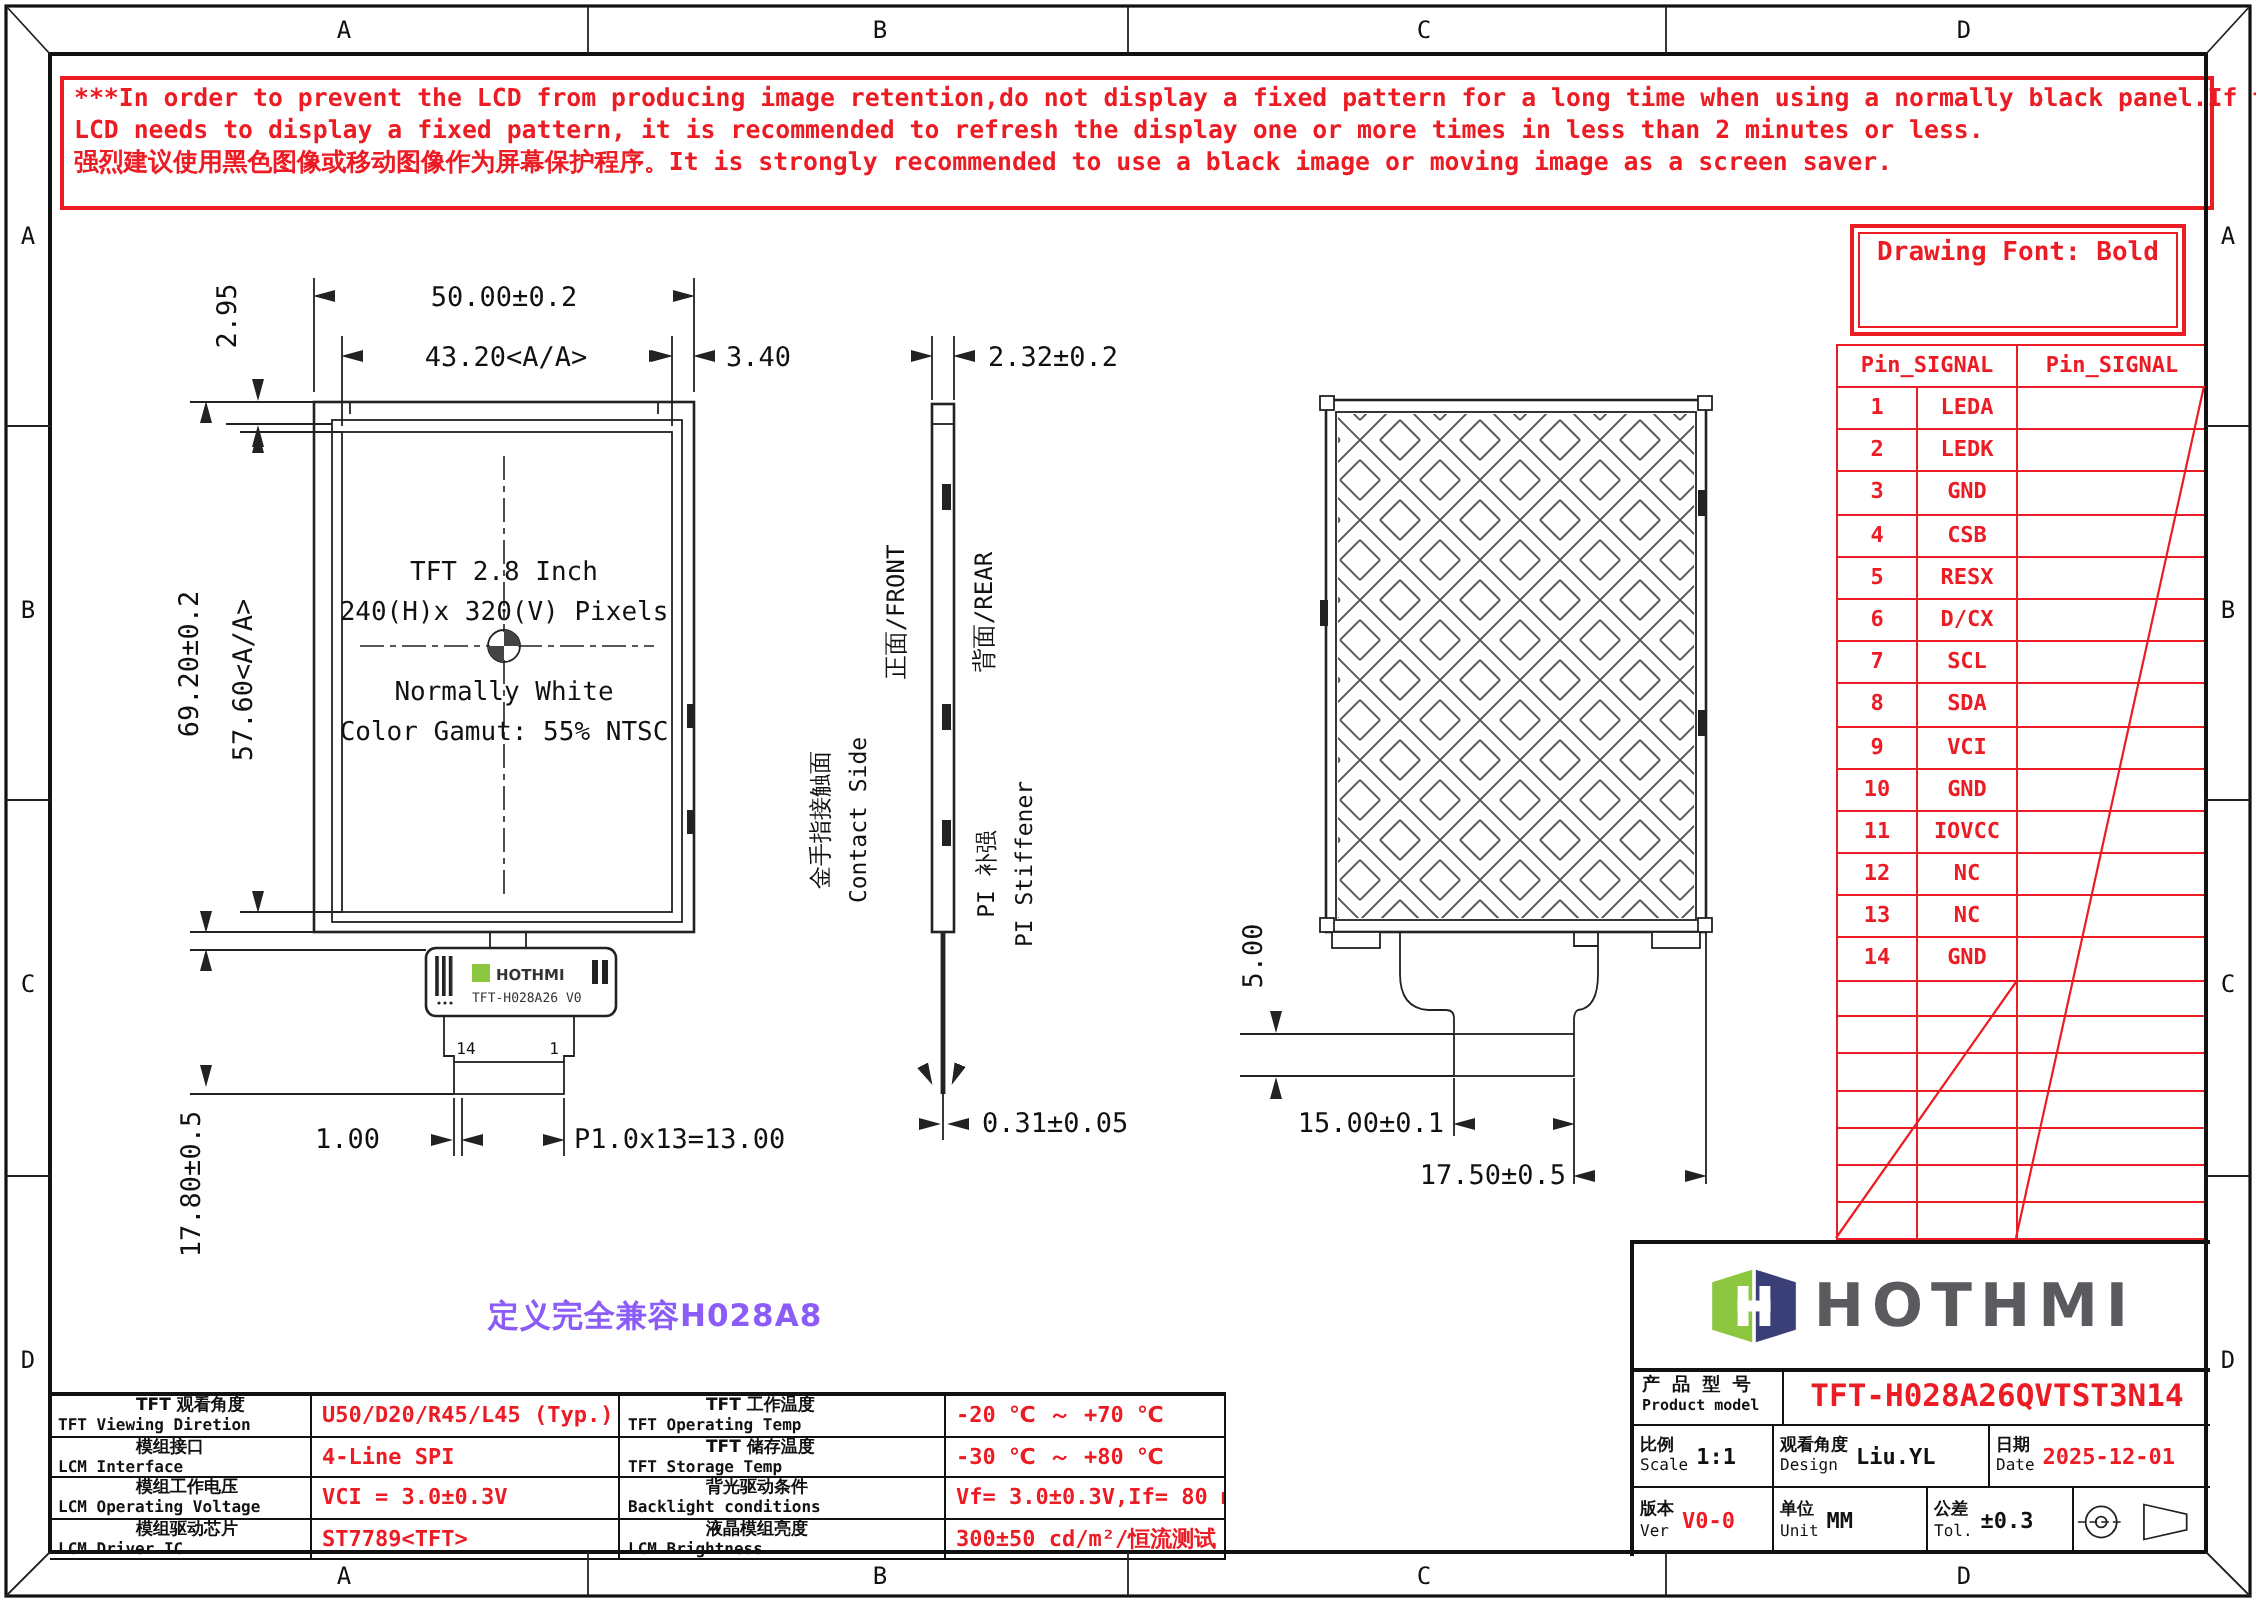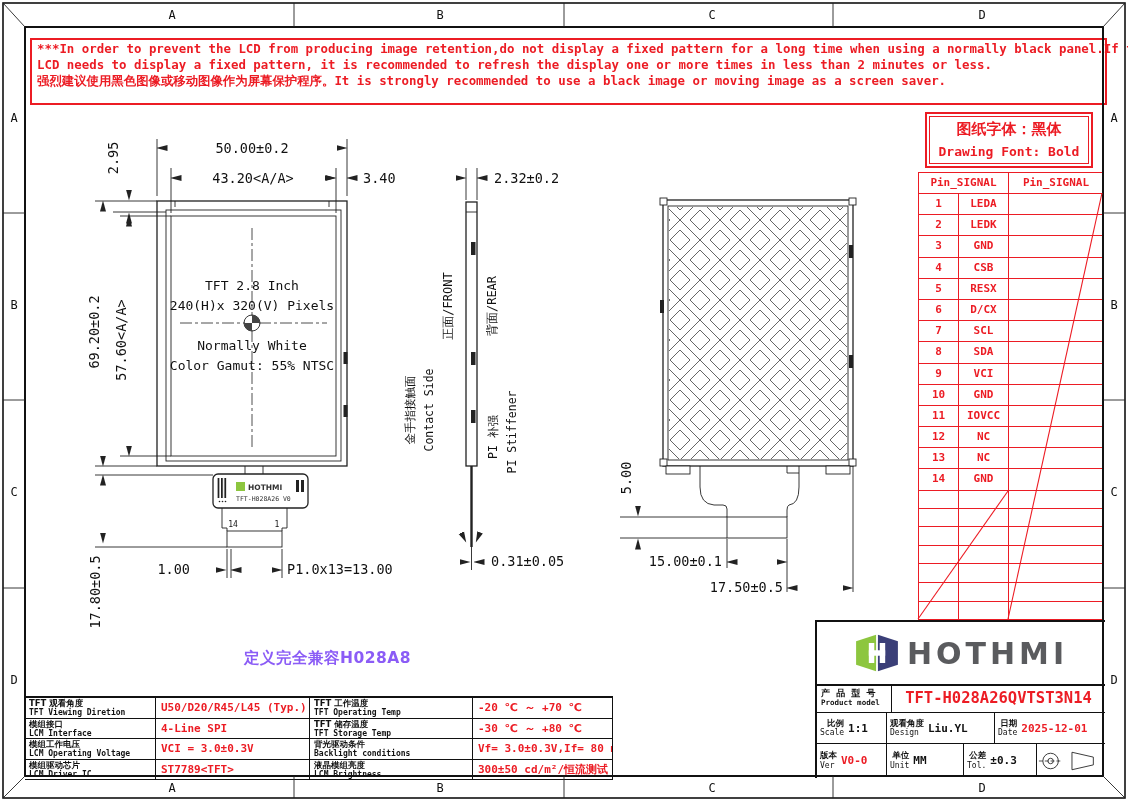--- a/index.html
+++ b/index.html
@@ -26,37 +26,37 @@
   .pc2{width:49px;border-right:1px solid #ec1c24;text-align:center;}
   .pc3{flex:1;}
   .pin-empty{position:absolute;left:918px;top:490px;width:184px;height:130px;border-left:1px solid #ec1c24;
              background:repeating-linear-gradient(to bottom,transparent 0 17.6px,#ec1c24 17.6px 18.6px);}
   .pe-d{position:absolute;top:0;width:1px;height:100%;background:#ec1c24;}
   
   .spectable{position:absolute;left:25px;top:696px;width:587px;border-top:2px solid #111;border-right:1.5px solid #111;background:#fff;}
   .spec-row{display:flex;height:19.5px;border-bottom:1px solid #111;}
   .sc{overflow:hidden;white-space:nowrap;border-right:1px solid #111;}
   .slabel{padding:1px 0 0 4px;}
-  .slabel .cn{font-size:8.5px;line-height:9px;font-family:"DejaVu Sans",sans-serif;font-weight:bold;}
+  .slabel .cn{font-size:8.5px;line-height:9px;font-family:"DejaVu Sans",sans-serif;font-weight:bold;margin-left:39px;}
   .slabel .en{font-size:8px;line-height:9px;font-weight:bold;}
   .sval{color:#ec1c24;font-size:11px;font-weight:bold;line-height:19.5px;padding-left:5px;}
   .w1{width:126px;} .w2{width:148px;} .w3{width:158px;} .w4{flex:1;border-right:none;}
   
   .titleblock{position:absolute;left:815px;top:620px;width:288px;height:156px;border-left:2px solid #111;border-top:2px solid #111;background:#fff;}
   .tb-logo{height:62px;border-bottom:2px solid #111;display:flex;align-items:center;justify-content:center;gap:7px;}
   .tb-word{font-family:"DejaVu Sans",sans-serif;font-size:30px;font-weight:bold;color:#5a5b5e;letter-spacing:4px;}
   .tb-product{display:flex;height:26px;border-bottom:1px solid #111;}
   .tb-plabel{width:70px;border-right:1px solid #111;padding:2px 0 0 4px;}
   .tb-plabel .cn{font-size:9px;line-height:10px;letter-spacing:1.5px;font-family:"DejaVu Sans",sans-serif;font-weight:bold;}
   .tb-plabel .en{font-size:7.5px;line-height:9px;font-weight:bold;}
   .tb-pvalue{flex:1;color:#ec1c24;font-weight:bold;font-size:15.5px;line-height:25px;text-align:center;}
   .tb-row{display:flex;border-bottom:1px solid #111;}
   .r3{height:30px;} .r4{height:33px;border-bottom:none;}
   .tb-cell{display:flex;align-items:center;border-right:1px solid #111;padding-left:3px;gap:4px;overflow:hidden;}
-  .tb-lab .cn{font-size:8.5px;line-height:9.5px;font-family:"DejaVu Sans",sans-serif;font-weight:bold;text-align:right;}
+  .tb-lab .cn{font-size:8.5px;line-height:9.5px;font-family:"DejaVu Sans",sans-serif;font-weight:bold;}
   .tb-lab .en{font-size:8px;line-height:9px;font-weight:normal;}
   .tb-val{font-size:11px;font-weight:bold;white-space:nowrap;}
   .c1{width:66px;} .c2{width:104px;} .c3{flex:1;border-right:none;}
   .d1{width:66px;} .d2{width:73px;} .d3{width:69px;} .d4{flex:1;border-right:none;justify-content:center;padding-left:0;}
   .red{color:#ec1c24;}
   .compat{position:absolute;left:244px;top:648px;font-size:15.5px;color:#8b5cf6;letter-spacing:0.5px;
           font-family:"DejaVu Sans",sans-serif;font-weight:700;}
   
   .draw{position:absolute;left:0;top:0;pointer-events:none;}
   .ln{stroke:#222;stroke-width:1.3;fill:none;}
@@ -93,21 +93,20 @@
   <span class="zone" style="left:1114px;top:680px">D</span>
 
   <div class="warning">
     <div>***In order to prevent the LCD from producing image retention,do not display a fixed pattern for a long time when using a normally black panel.If the</div>
     <div>LCD needs to display a fixed pattern,  it is recommended to refresh the display one or more times in less than 2 minutes or less.</div>
     <div>强烈建议使用黑色图像或移动图像作为屏幕保护程序。It is strongly recommended to use a black image or moving image as a screen saver.</div>
   </div>
 
   <div class="fontnote">
     <div class="inner">
-      <div class="fn-cn">图纸字体：黑体</div>
       <div class="fn-en">Drawing Font: Bold</div>
     </div>
   </div>
 
   <div class="pintable">
     <div class="pin-header">
       <div class="ph1">Pin_SIGNAL</div>
       <div class="ph2">Pin_SIGNAL</div>
     </div>
     <div>

